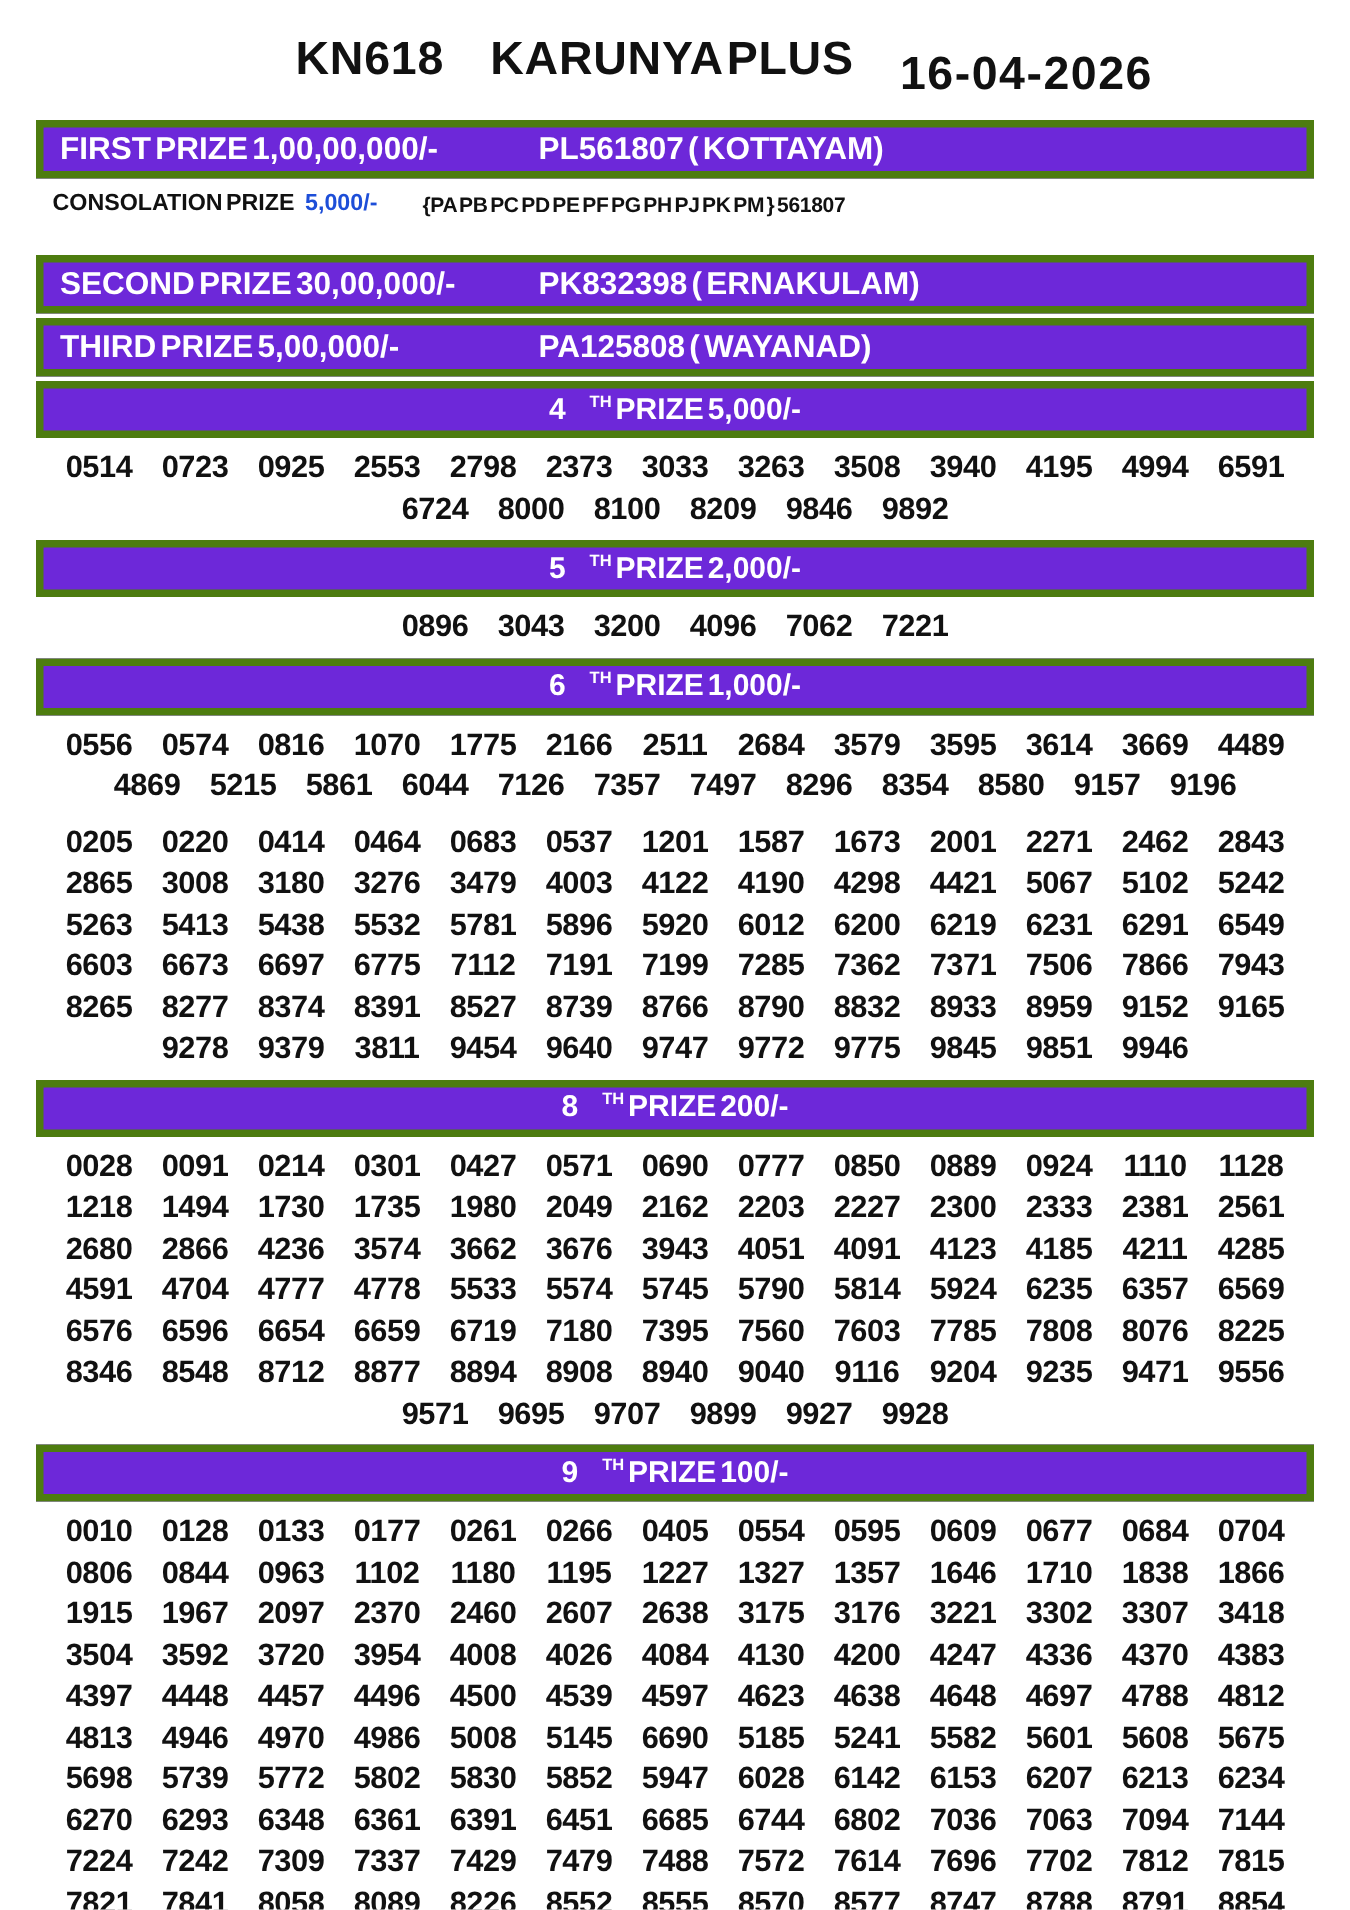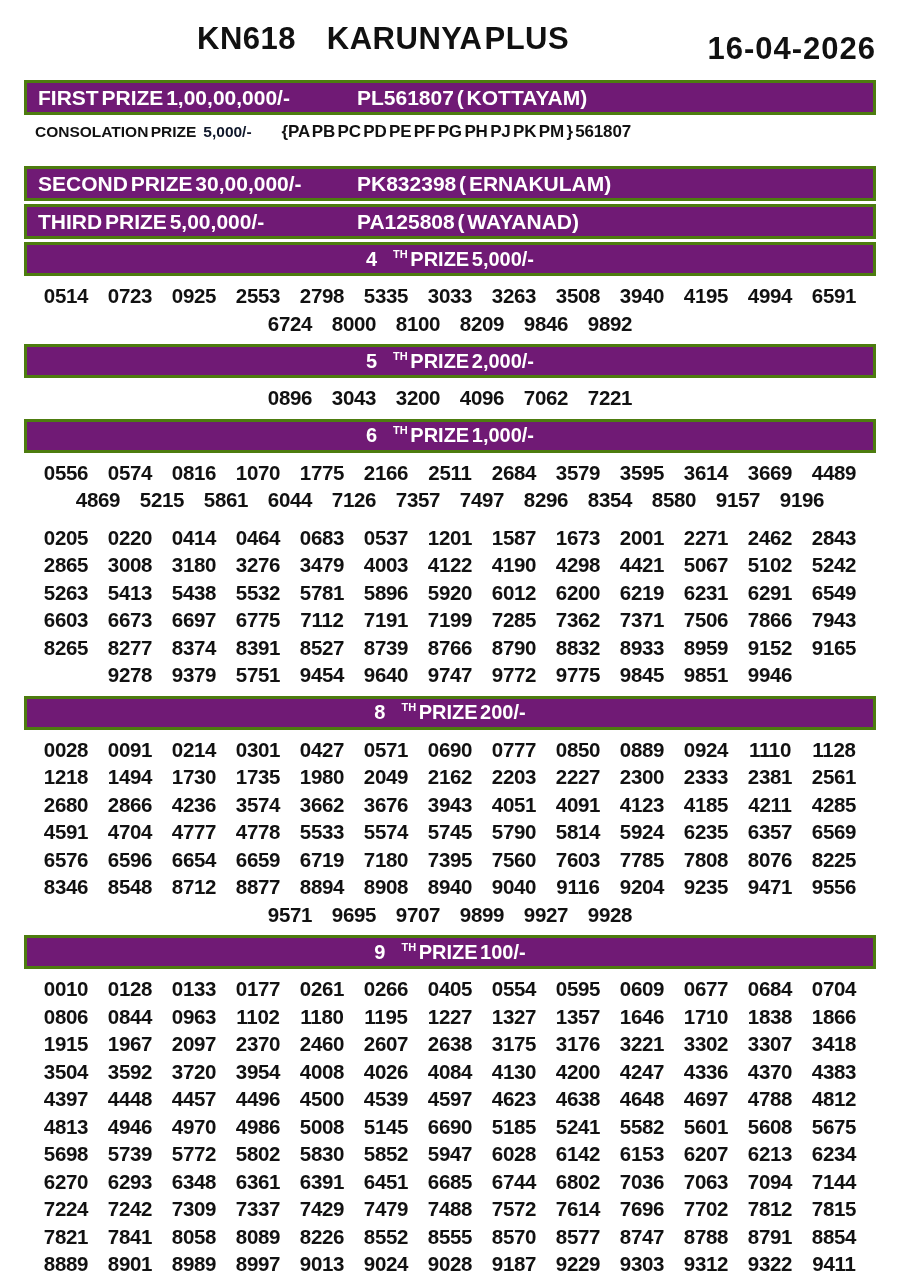--- a/index.html
+++ b/index.html
@@ -13,45 +13,45 @@
   .page { padding: 8px 24px 0 24px; }
 
   
   .hdr {
     display: flex; align-items: center;
     height: 62px; margin-bottom: 10px;
     font-weight: bold; font-size: 31px; letter-spacing: 0.5px;
   }
   .hdr .code  { width: 272px; text-align: right; }
   .hdr .title { flex: 1; text-align: center; word-spacing: -6px; }
-  .hdr .date  { width: 276px; text-align: right; letter-spacing: 1px; margin-top: 19px; }
+  .hdr .date  { width: 276px; text-align: left; letter-spacing: 1px; margin-top: 19px; }
 
   
   .bar {
-    background: #701a75; color: #fff;
-    border: 3px solid #4d7c0f;
+    background: #6d28d9; color: #fff;
+    border: 5px solid #4d7c0f;
     font-weight: bold;
     height: 29px;
     display: flex; align-items: center;
     margin-bottom: 3px;
     position: relative;
     word-spacing: -3px;
   }
   .prize-bar { font-size: 21px; padding-left: 11px; }
   .prize-bar .winner { position: absolute; left: 330px; }
 
   .consolation {
     height: 27px;
     display: flex; align-items: center;
     font-weight: bold; font-size: 15.5px;
     padding-left: 11px; margin-bottom: 21px;
     word-spacing: -2px;
   }
   .consolation .amount { margin-left: 7px; }
-  .consolation .series { margin-left: 30px; font-size: 17px; letter-spacing: -0.2px; }
+  .consolation .series { margin-left: 30px; font-size: 14px; letter-spacing: -0.2px; }
 
   .section-bar { justify-content: center; font-size: 20px; height: 28px; }
   .section-bar sup { font-size: 11px; line-height: 0; margin-left: 16px; }
 
   
   section { margin-bottom: 3px; }
   .numbers {
     display: flex; flex-wrap: wrap; justify-content: center;
     padding: 3px 0 4px 0;
   }
@@ -73,21 +73,21 @@
     <div class="date">16-04-2026</div>
   </div>
 
   <div class="bar prize-bar">
     <span class="label">FIRST PRIZE 1,00,00,000/-</span>
     <span class="winner">PL561807 ( KOTTAYAM)</span>
   </div>
 
   <div class="consolation">
     <span>CONSOLATION PRIZE</span>
-    <span class="amount" id="consolation-amount" style="color: #0f172a;">5,000/-</span>
+    <span class="amount" id="consolation-amount" style="color: #1d4ed8;">5,000/-</span>
     <span class="series">{PA PB PC PD PE PF PG PH PJ PK PM } 561807</span>
   </div>
 
   <div class="bar prize-bar">
     <span class="label">SECOND PRIZE 30,00,000/-</span>
     <span class="winner">PK832398 ( ERNAKULAM)</span>
   </div>
 
   <div class="bar prize-bar">
     <span class="label">THIRD PRIZE 5,00,000/-</span>
@@ -98,21 +98,21 @@
       <section>
         <div class="bar section-bar">
           <span>4<sup>TH</sup> PRIZE 5,000/-</span>
         </div>
         <div class="numbers">
           <span class="num">0514</span>
           <span class="num">0723</span>
           <span class="num">0925</span>
           <span class="num">2553</span>
           <span class="num">2798</span>
-          <span class="num">5335</span>
+          <span class="num">2373</span>
           <span class="num">3033</span>
           <span class="num">3263</span>
           <span class="num">3508</span>
           <span class="num">3940</span>
           <span class="num">4195</span>
           <span class="num">4994</span>
           <span class="num">6591</span>
           <span class="num">6724</span>
           <span class="num">8000</span>
           <span class="num">8100</span>
@@ -228,21 +228,21 @@
           <span class="num">8739</span>
           <span class="num">8766</span>
           <span class="num">8790</span>
           <span class="num">8832</span>
           <span class="num">8933</span>
           <span class="num">8959</span>
           <span class="num">9152</span>
           <span class="num">9165</span>
           <span class="num">9278</span>
           <span class="num">9379</span>
-          <span class="num">5751</span>
+          <span class="num">3811</span>
           <span class="num">9454</span>
           <span class="num">9640</span>
           <span class="num">9747</span>
           <span class="num">9772</span>
           <span class="num">9775</span>
           <span class="num">9845</span>
           <span class="num">9851</span>
           <span class="num">9946</span>
         </div>
       </section>

